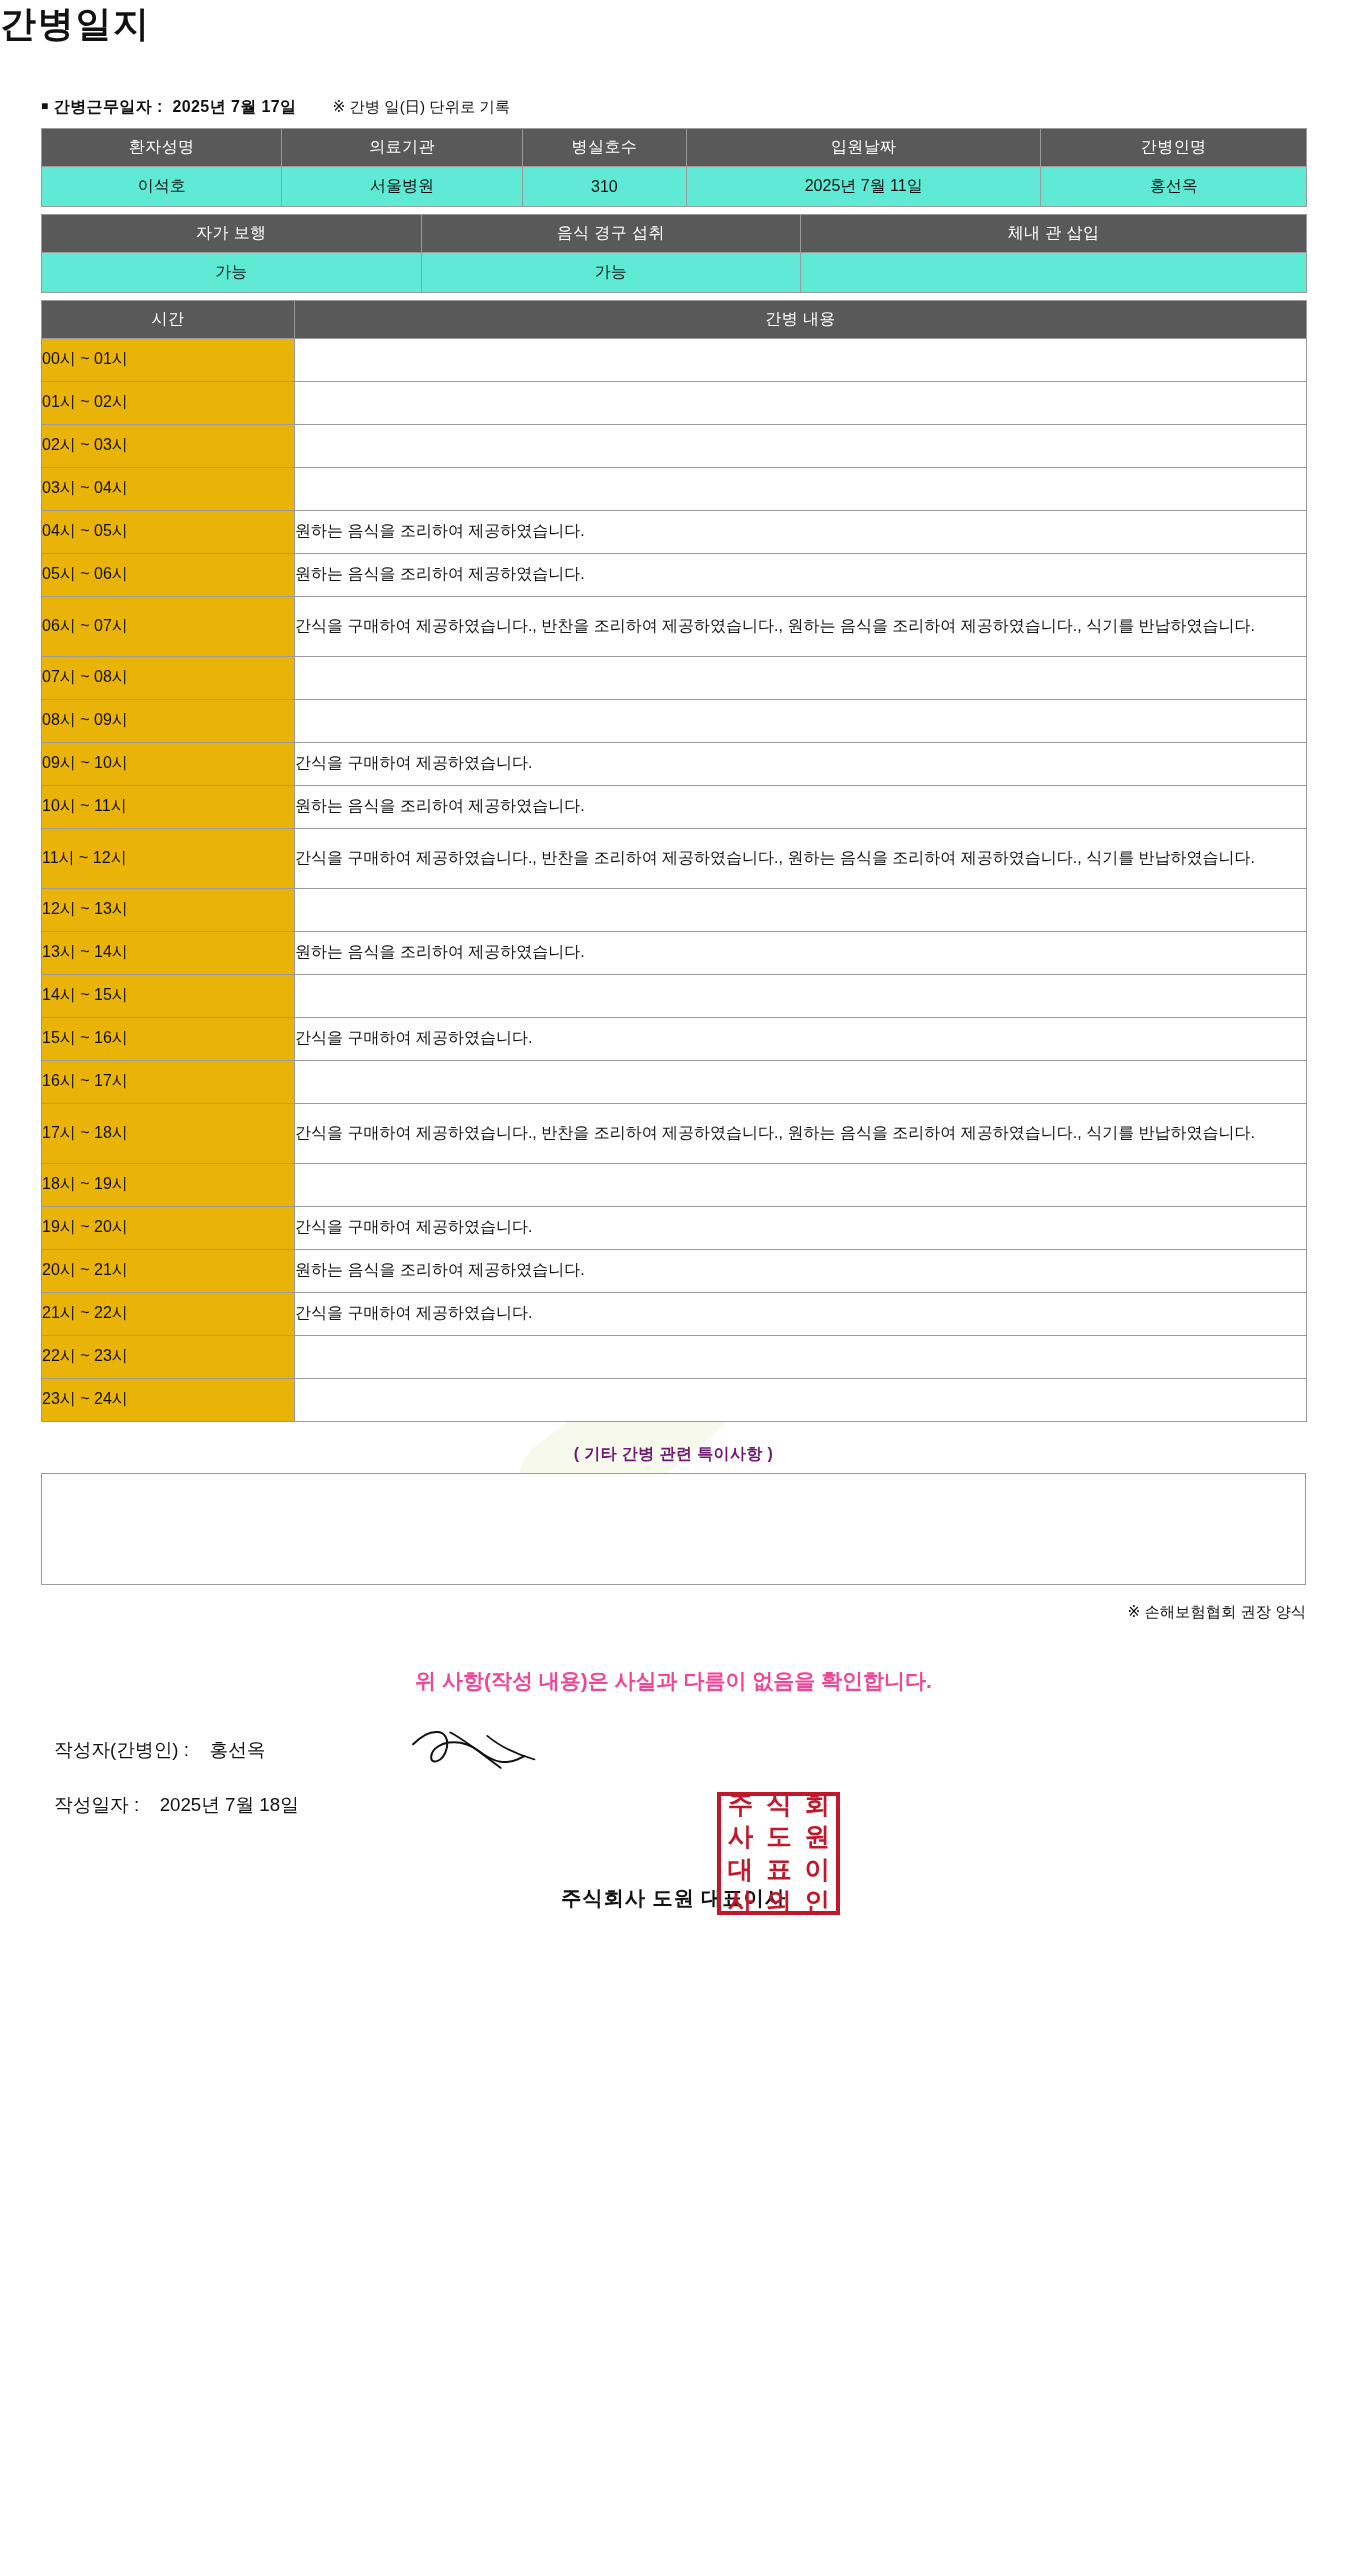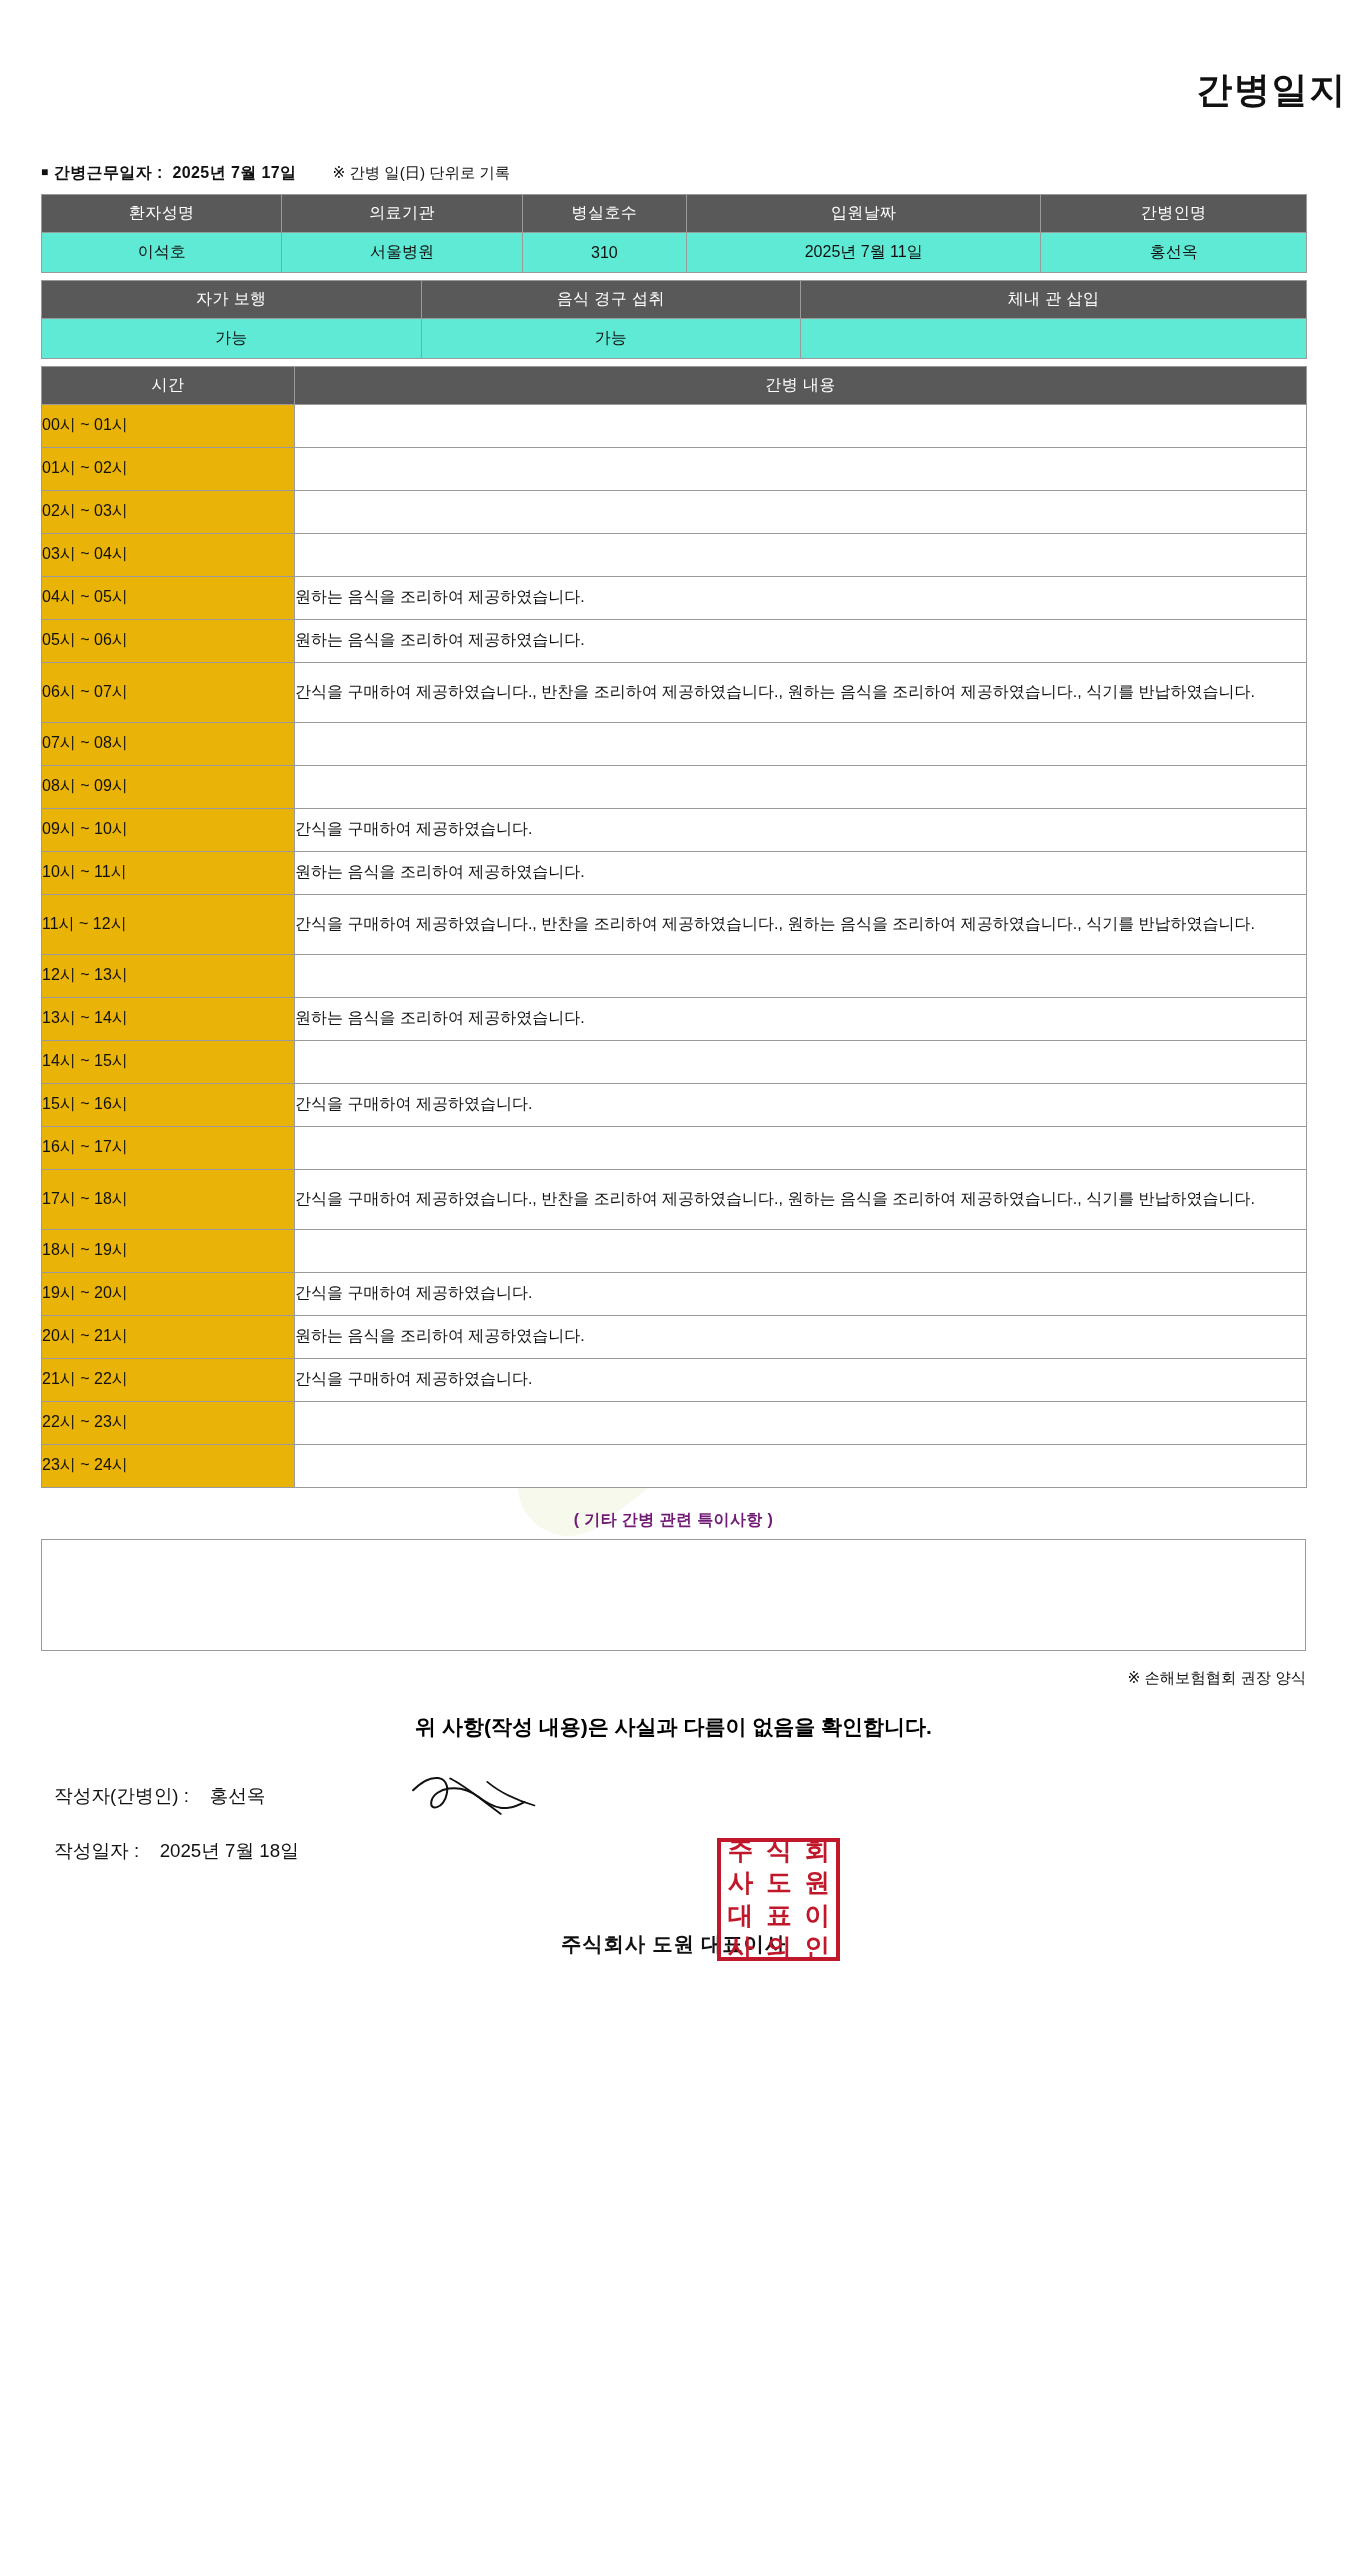--- a/index.html
+++ b/index.html
@@ -34,25 +34,24 @@
 
   .page {
     position: relative;
     z-index: 2;
     width: 1347px;
     padding: 0;
     box-sizing: border-box;
   }
 
   .doc-title {
-    text-align: right;
+    text-align: left;
     font-size: 36px;
     font-weight: bold;
     letter-spacing: 1.7px;
-    padding-top: 66px;
     color: #111;
   }
 
   .meta-row {
     display: flex;
     justify-content: flex-start;
     align-items: flex-end;
     margin: 48px 41px 10.2px 41px;
     font-size: 16px;
     gap: 36px;
@@ -142,22 +141,22 @@
     text-align: right;
     margin: 17px 41px 0 41px;
     font-size: 15.3px;
     color: #111;
   }
 
   .confirm {
     text-align: center;
     font-size: 21px;
     font-weight: bold;
-    margin-top: 24px;
-    color: #000000;
+    margin-top: 44px;
+    color: #ec4899;
   }
 
   .sign-block {
     margin: 42px 0 0 54px;
     font-size: 18.7px;
     color: #111;
     position: relative;
   }
   .sign-line {
     margin-bottom: 25.5px;

